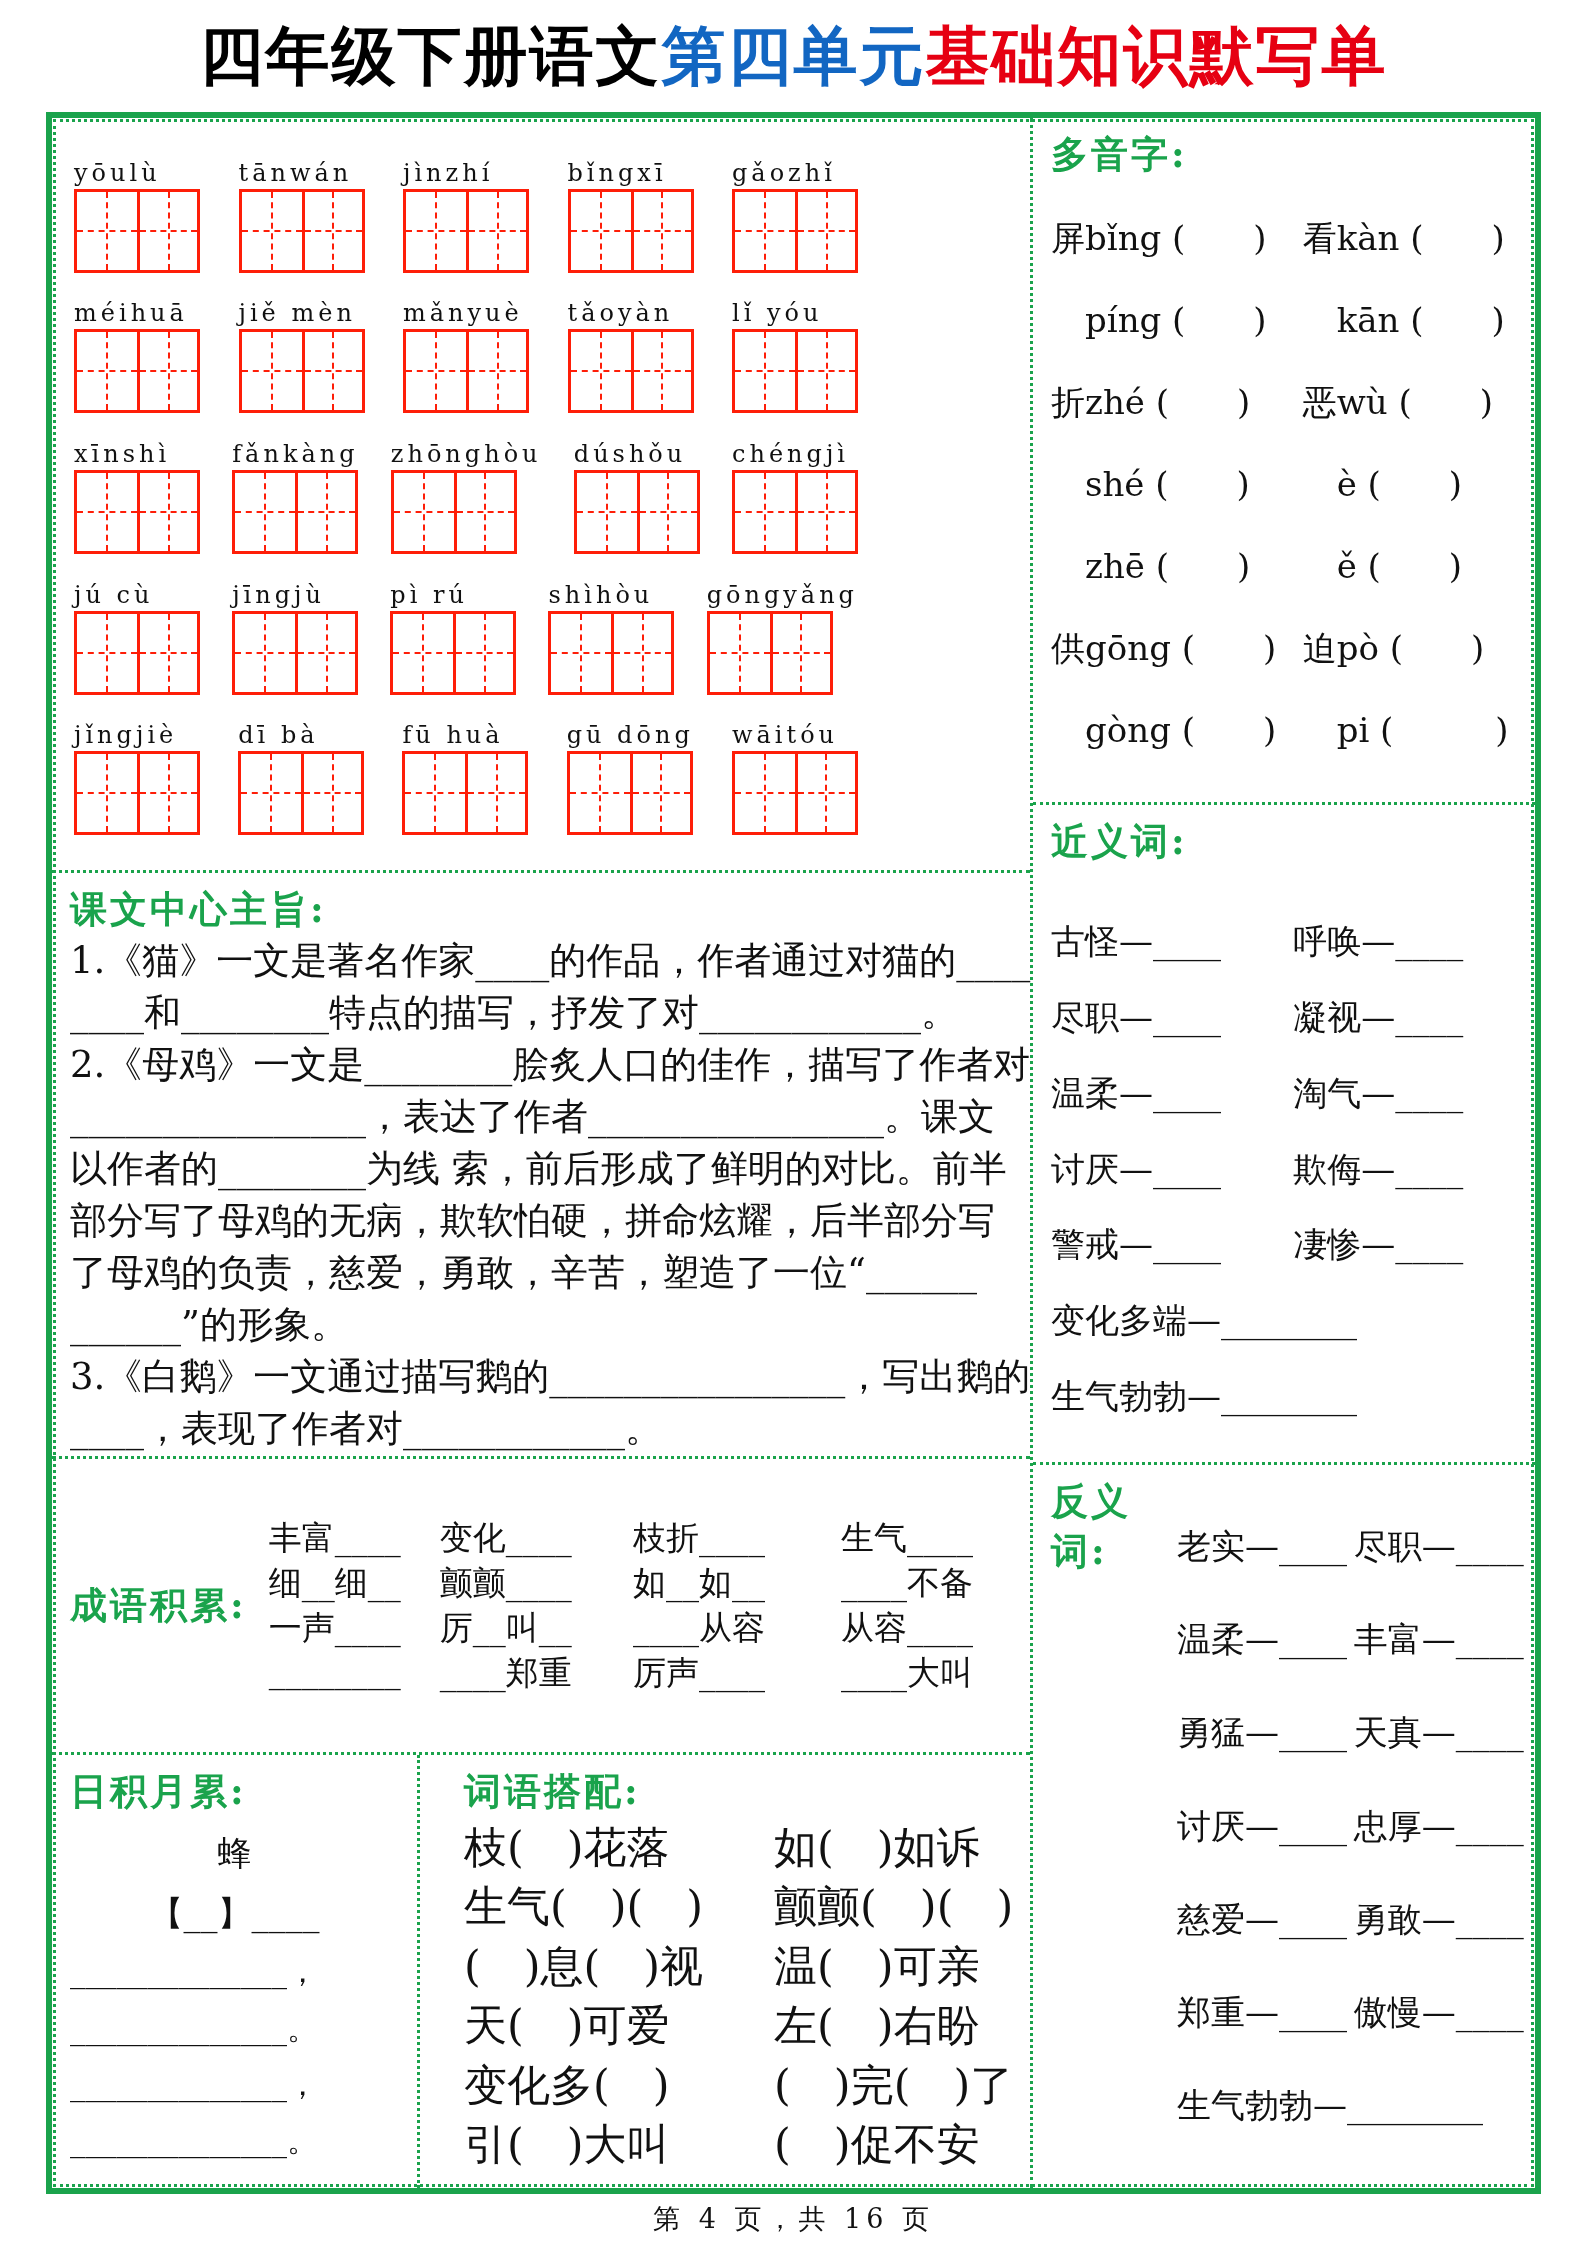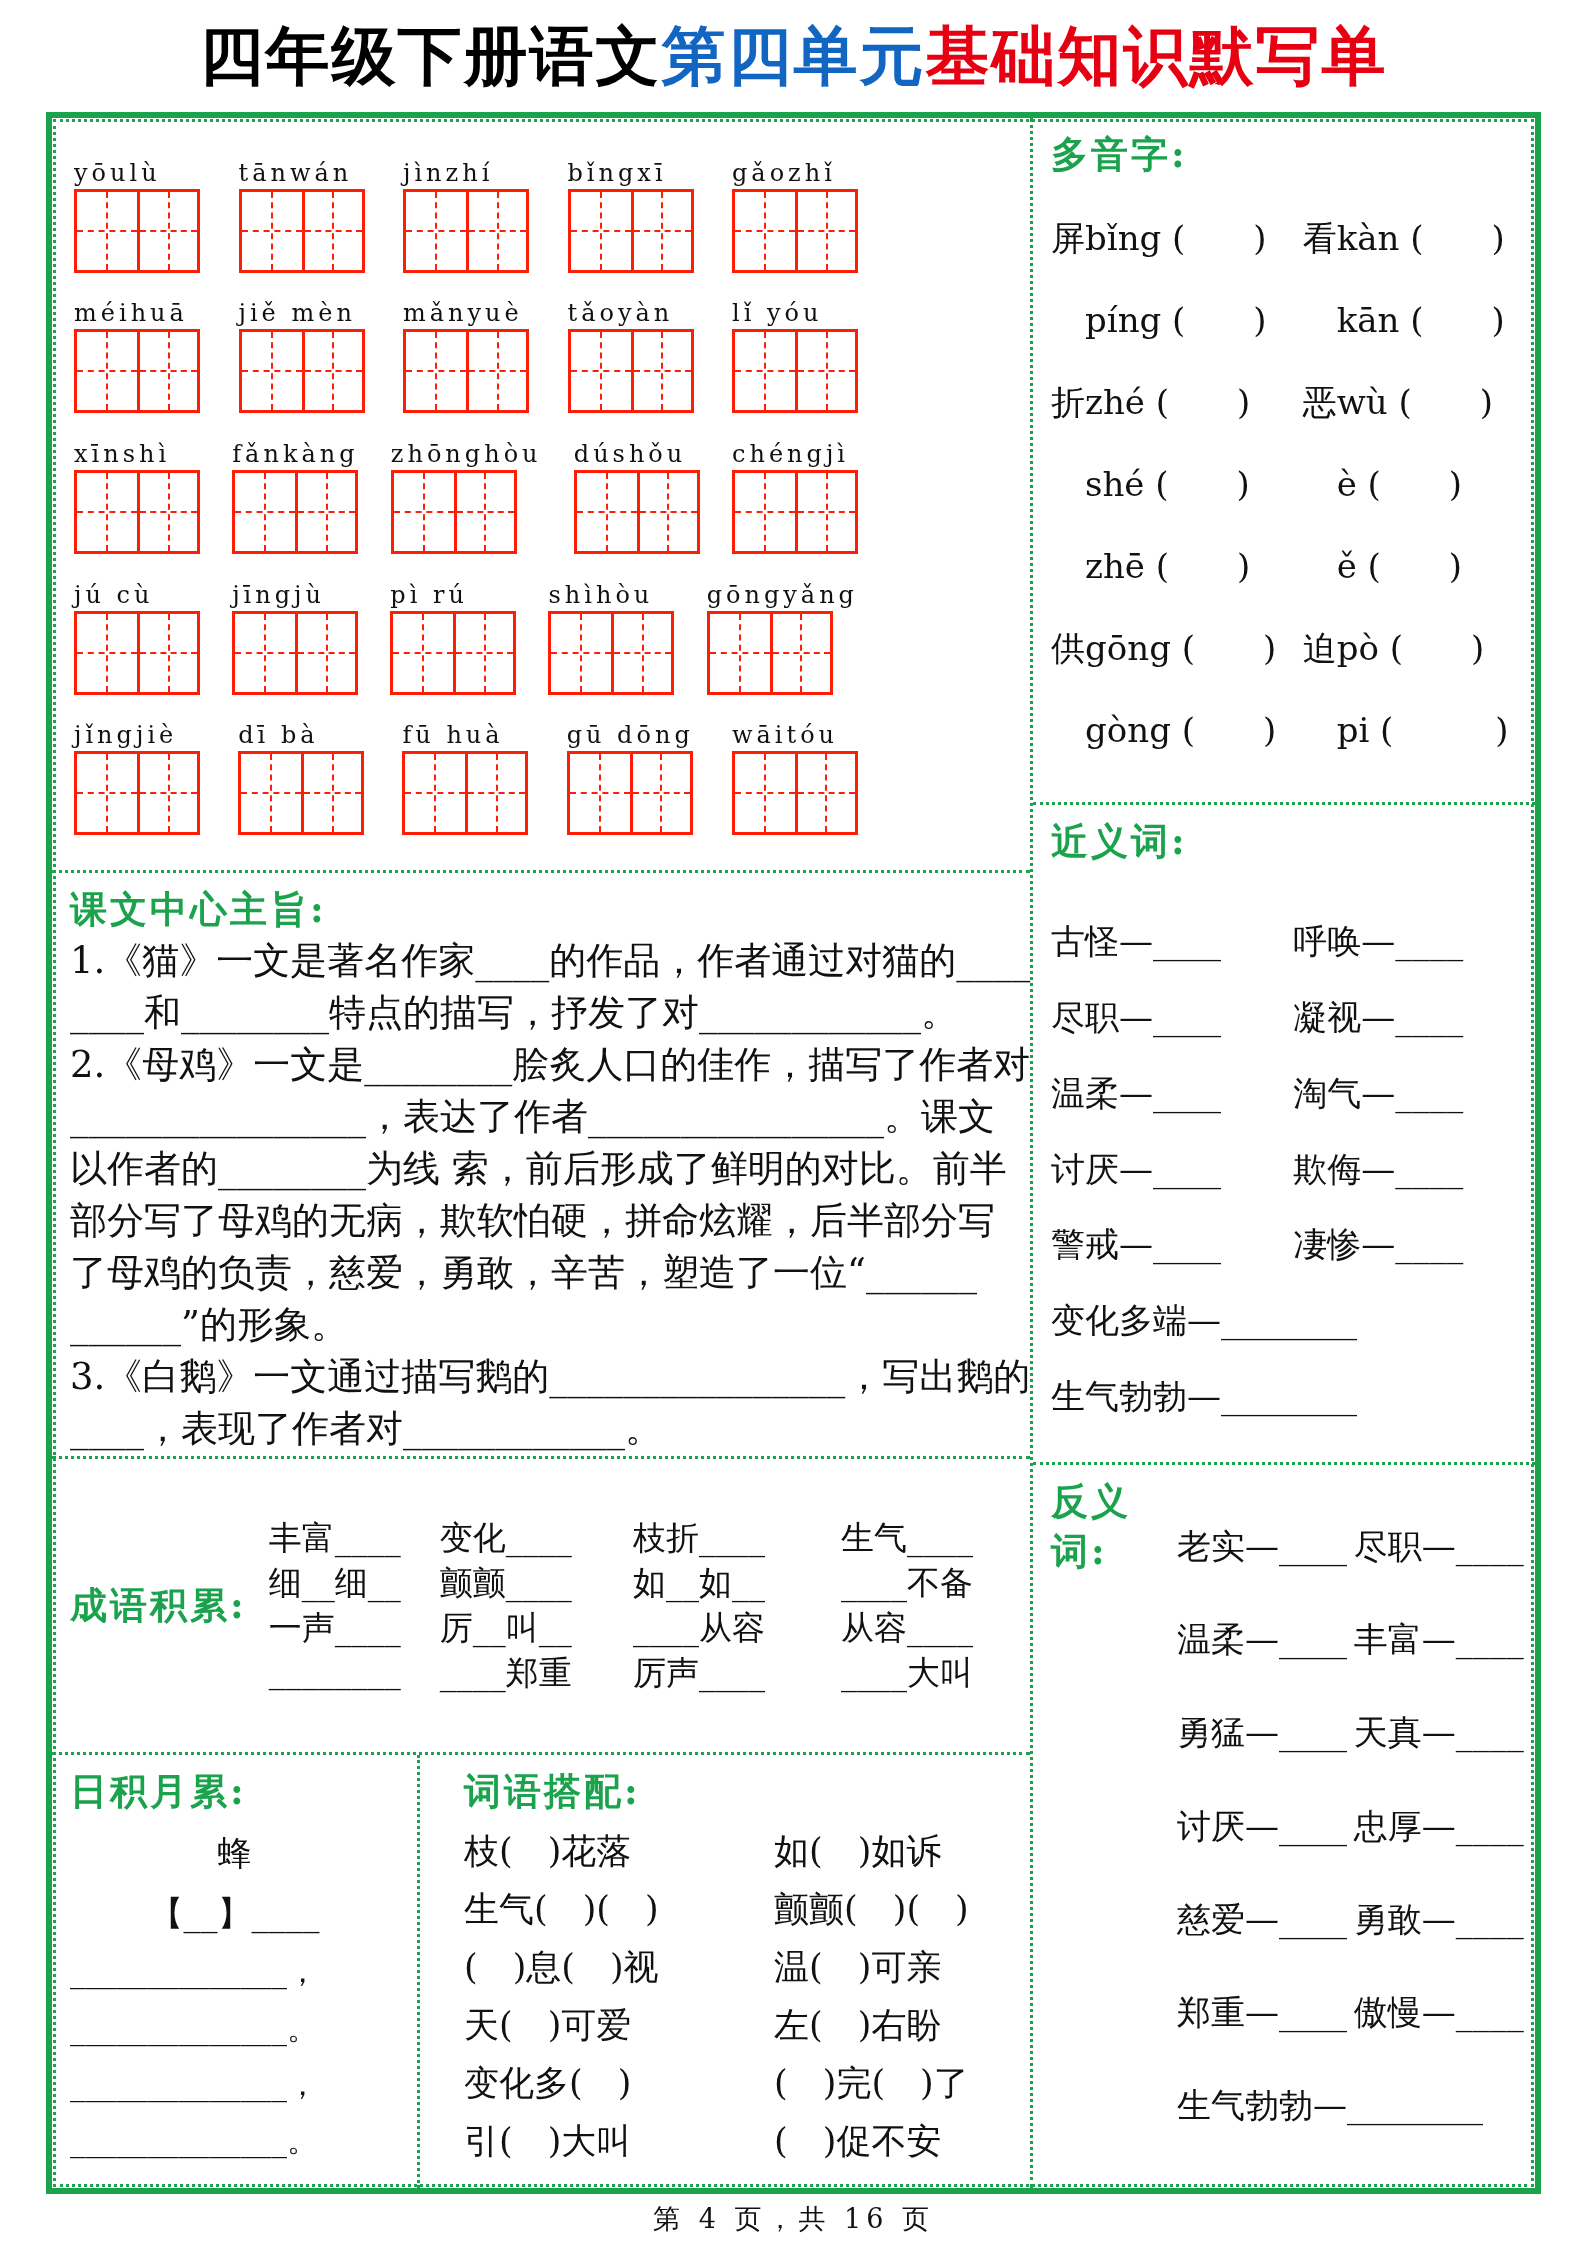--- a/index.html
+++ b/index.html
@@ -52,21 +52,21 @@
   .kw-line{font-size:37px;line-height:52px;white-space:pre;}
   
   #sec-chengyu{height:296px;display:flex;flex-direction:row;align-items:center;}
   .cy-row{display:grid;grid-template-columns:23% 26% 28% 23%;font-size:33px;white-space:pre;}
   
   #row-bottom{flex:1;display:flex;}
   #sec-riji{width:368px;border-right:3px dotted var(--green);display:flex;flex-direction:column;}
   .rj-center{text-align:center;font-size:34px;}
   .rj-line{font-size:31px;white-space:pre;}
   #sec-dapei{flex:1;display:flex;flex-direction:column;padding:12px 22px;}
-  .dp-row{display:grid;grid-template-columns:57% 43%;font-size:35px;white-space:pre;}
+  .dp-row{display:grid;grid-template-columns:57% 43%;font-size:43px;white-space:pre;}
   
   #sec-duoyinzi{height:684px;display:flex;flex-direction:column;}
   .dyz-row{display:flex;font-size:34px;white-space:pre;}
   .dyz-left{width:54%;}
   .dyz-right{flex:1;}
   #sec-jinyici{height:660px;display:flex;flex-direction:column;}
   #sec-fanyici{flex:1;display:flex;flex-direction:row;}
   .pair-row{display:grid;grid-template-columns:52% 48%;font-size:34px;white-space:pre;}
   .pair-long{font-size:34px;white-space:pre;}
   

